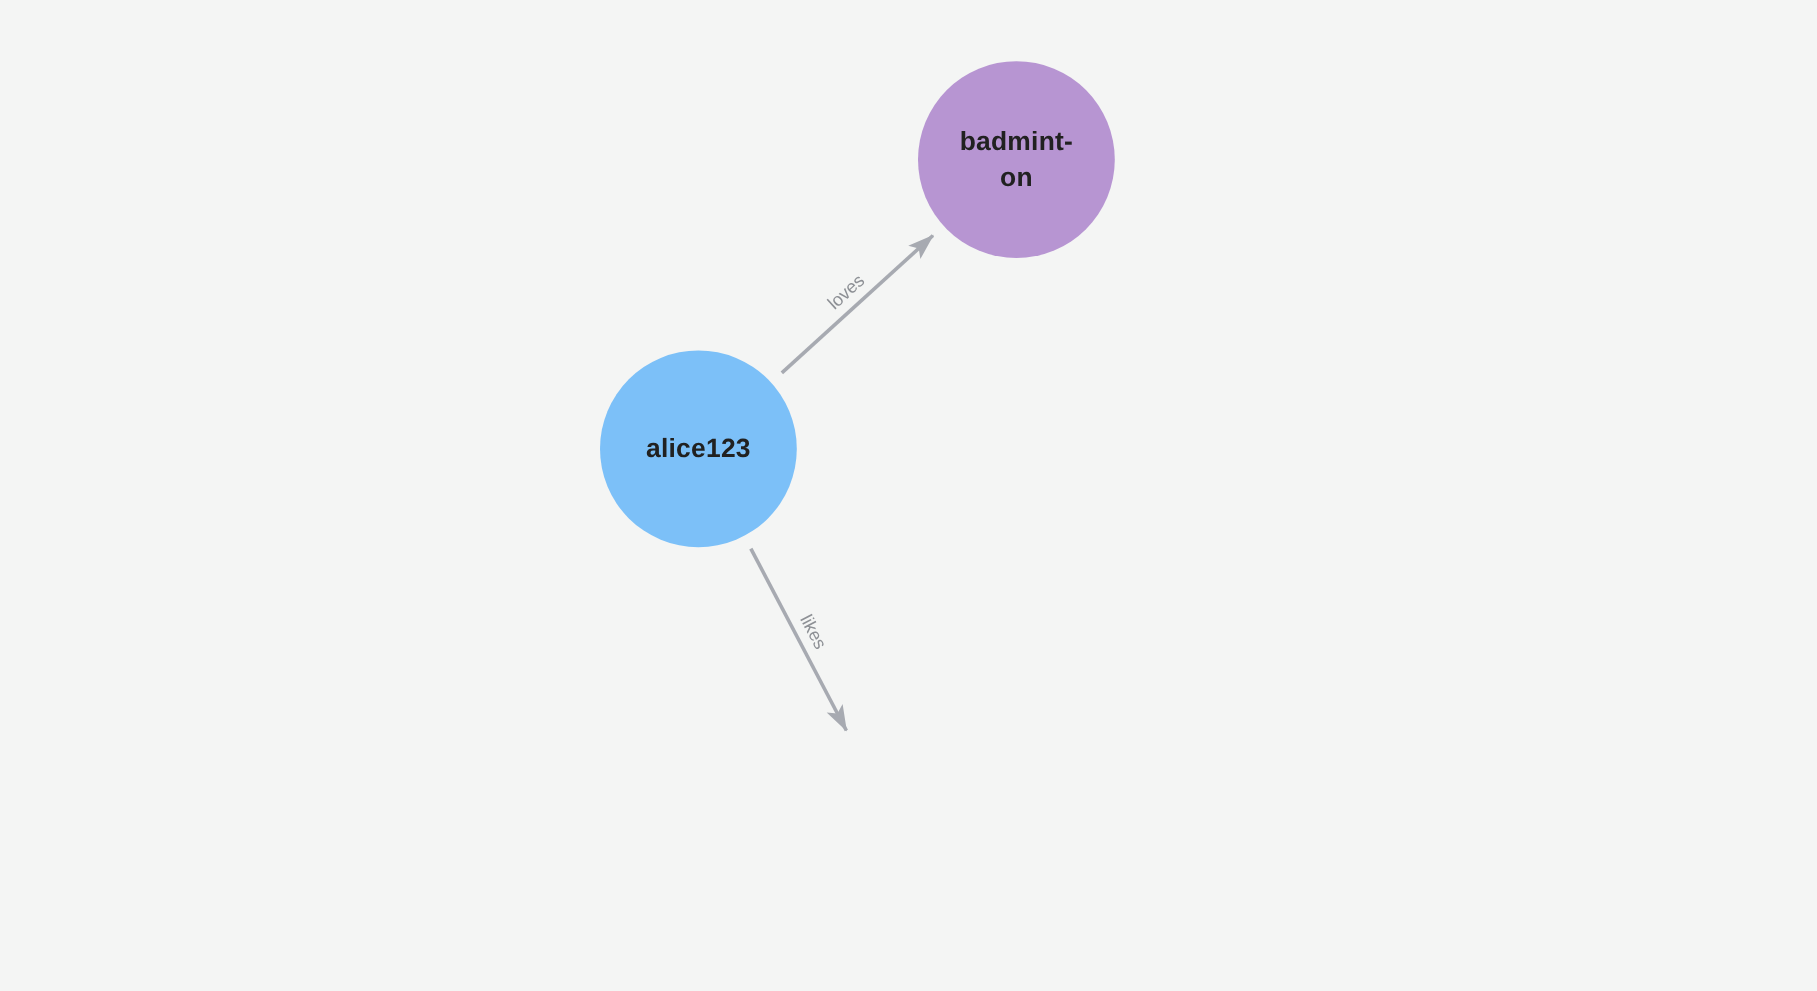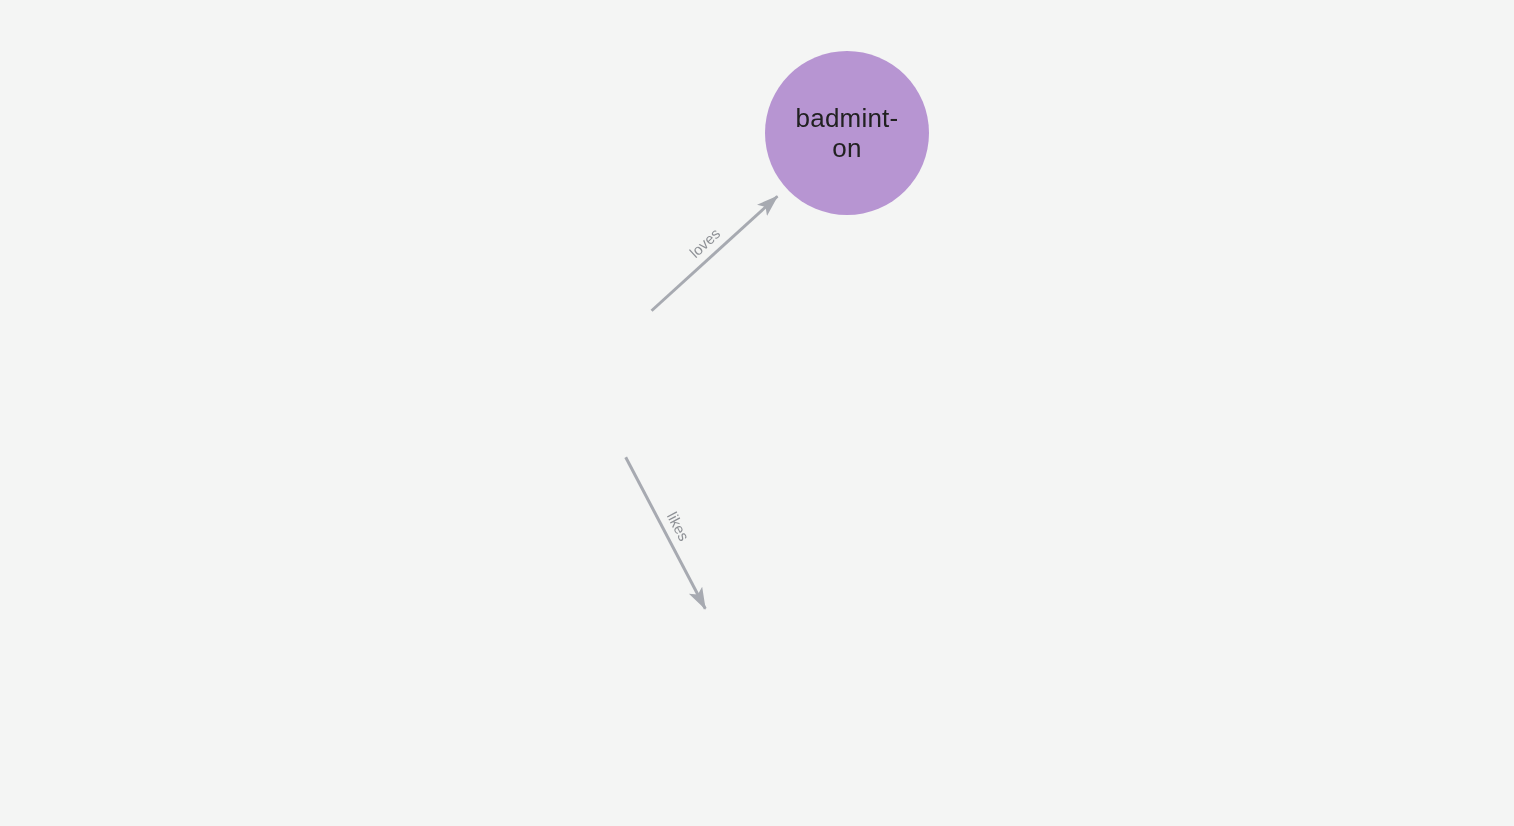--- a/index.html
+++ b/index.html
@@ -29,23 +29,23 @@
     position: absolute;
     border-radius: 50%;
     display: flex;
     align-items: center;
     justify-content: center;
     text-align: center;
     pointer-events: auto;
     cursor: pointer;
   }
   .node-label {
-    font-size: 26px;
+    font-size: 22px;
     line-height: 30px;
-    font-weight: 400;
+    font-weight: 700;
     letter-spacing: 0.2px;
   }
   .edge-line {
     fill: none;
   }
   .edge-label {
     font-family: "Liberation Sans", sans-serif;
     font-size: 15px;
   }
 </style>
@@ -60,20 +60,25 @@
       </marker>
     </defs>
     <g id="edges-group">
         <line class="edge-line" x1="651.5424912612004" y1="310.7556966266063" x2="777.4575087387996" y2="196.24430337339368" stroke="#a7aab1" stroke-width="3" marker-end="url(#arrowhead)"></line>
         <text class="edge-label" transform="translate(714.5,253.5) rotate(-42.28444877676783)" y="-9" text-anchor="middle" fill="#8d9095">loves</text>
         <line class="edge-line" x1="625.7046440646185" y1="457.22201684160876" x2="705.2953559353815" y2="608.7779831583912" stroke="#a7aab1" stroke-width="3" marker-end="url(#arrowhead)"></line>
         <text class="edge-label" transform="translate(665.5,533) rotate(62.29346540859344)" y="-9" text-anchor="middle" fill="#8d9095">likes</text>
       </g>
   </svg>
   <div class="node-layer">
+      <div class="node" style="left: 500px; top: 292px; width: 164px; height: 164px; background: rgb(124, 192, 248); color: rgb(33, 33, 33);">
+        <div class="node-label">
+          <div>alice123</div>
+        </div>
+      </div>
       <div class="node" style="left: 765px; top: 51px; width: 164px; height: 164px; background: rgb(183, 149, 210); color: rgb(33, 33, 33);">
         <div class="node-label">
           <div>badmint-</div>
           <div>on</div>
         </div>
       </div>
     </div>
 </div>
 
 </body></html>

